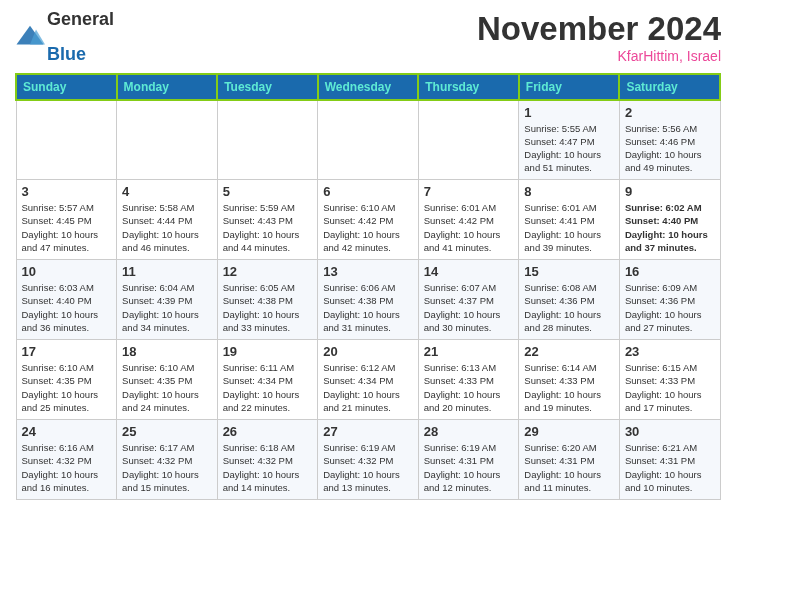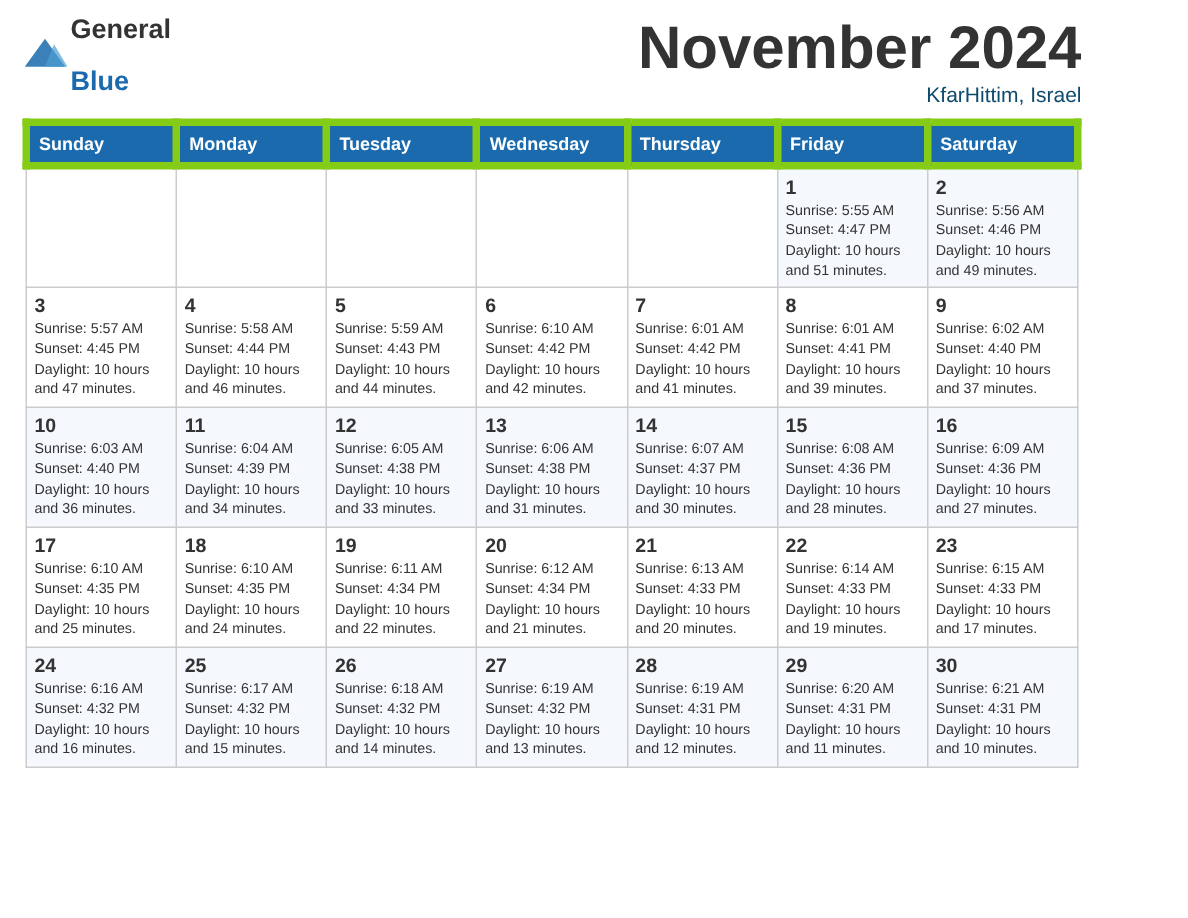--- a/index.html
+++ b/index.html
@@ -42,41 +42,41 @@
     }
     .logo-icon {
       width: 30px;
       height: 30px;
       margin-right: 2px;
     }
     .title-block {
       text-align: right;
     }
     .month-title {
-      font-size: 40px;
+      font-size: 33px;
       font-weight: bold;
       color: #333;
     }
     .location {
       font-size: 14px;
-      color: #0c4a6e;
+      color: #ec4899;
     }
     table {
       width: 100%;
       border-collapse: collapse;
       table-layout: fixed;
     }
     thead th {
       background-color: #1a6aad;
-      color: #ffffff;
+      color: #5eead4;
       text-align: left;
       padding: 5px 6px;
       font-size: 12px;
       font-weight: bold;
-      border: 5px solid #84cc16;
+      border: 2px solid #84cc16;
       margin-top: 39px;
     }
     tbody td {
       border: 1px solid #ccc;
       vertical-align: top;
       padding: 4px 5px;
       font-size: 10px;
       color: #333;
       height: 80px;
       background: #fff;
@@ -188,21 +188,21 @@
 Daylight: 10 hours and 41 minutes.</div>
           </td>
           <td>
             <span class="day-num">8</span>
             <div class="day-info" style="white-space: pre-line;">Sunrise: 6:01 AM
 Sunset: 4:41 PM
 Daylight: 10 hours and 39 minutes.</div>
           </td>
           <td>
             <span class="day-num">9</span>
-            <div class="day-info" style="white-space: pre-line;">Sunrise: 6:02 AM
+            <div class="day-info" style="white-space: pre-line; font-weight: bold;">Sunrise: 6:02 AM
 Sunset: 4:40 PM
 Daylight: 10 hours and 37 minutes.</div>
           </td>
         </tr>
         <tr>
           <td>
             <span class="day-num">10</span>
             <div class="day-info" style="white-space: pre-line;">Sunrise: 6:03 AM
 Sunset: 4:40 PM
 Daylight: 10 hours and 36 minutes.</div>

